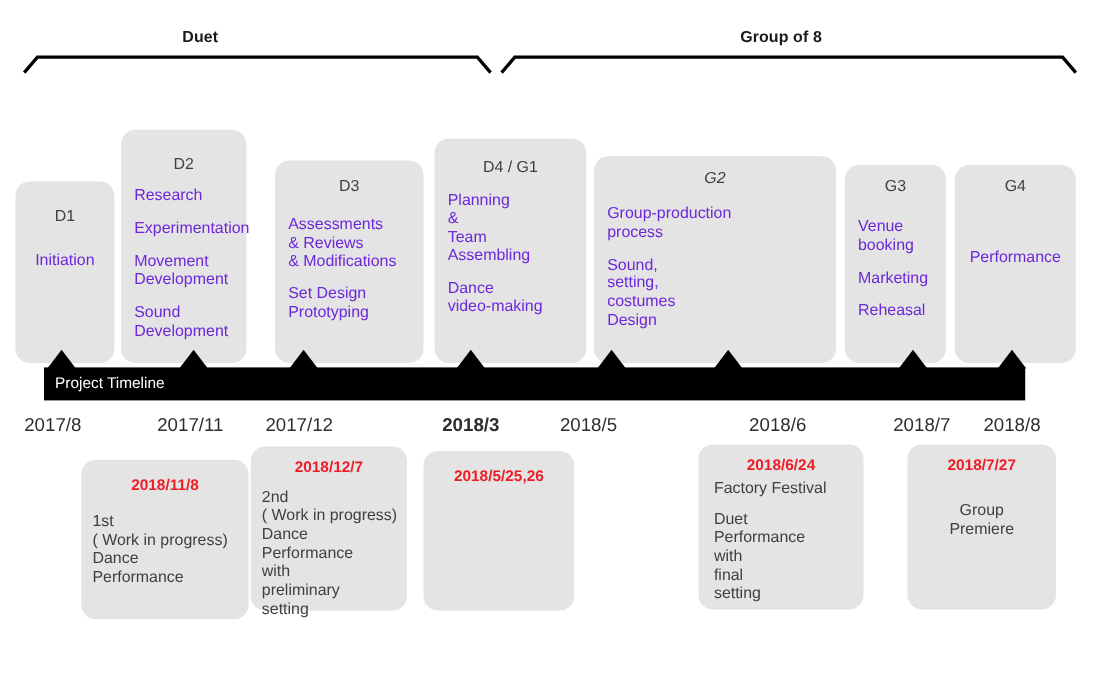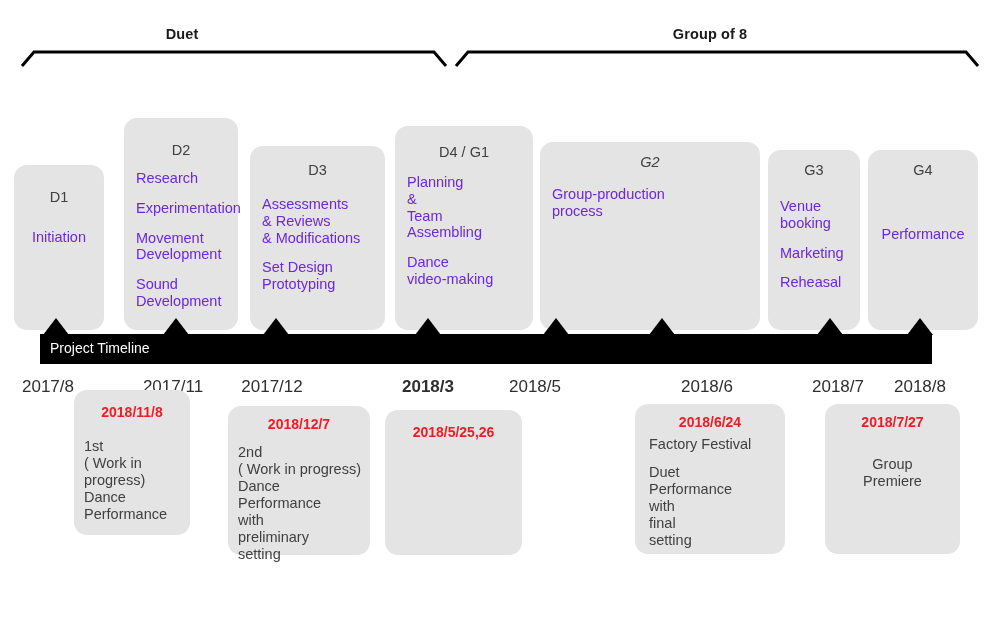--- a/index.html
+++ b/index.html
@@ -150,21 +150,21 @@
 
   <div id="phases-layer">
       <div class="phase-box" style="left: 14px; top: 165px; width: 90px; height: 165px;">
         <div class="phase-code" style="top: 24px;">D1</div>
         <div class="phase-lines centered" style="top: 64px;">
           <div class="grp">
             <div>Initiation</div>
           </div>
         </div>
       </div>
-      <div class="phase-box" style="left: 110px; top: 118px; width: 114px; height: 212px; margin-left: 14px;">
+      <div class="phase-box" style="left: 110px; top: 118px; width: 114px; height: 212px;">
         <div class="phase-code" style="top: 24px;">D2</div>
         <div class="phase-lines left" style="top: 52px; padding-left: 12px; padding-right: 6px;">
           <div class="grp">
             <div>Research</div>
           </div>
           <div class="grp">
             <div>Experimentation</div>
           </div>
           <div class="grp">
             <div>Movement</div>
@@ -204,20 +204,26 @@
             <div>video-making</div>
           </div>
         </div>
       </div>
       <div class="phase-box" style="left: 540px; top: 142px; width: 220px; height: 188px;">
         <div class="phase-code" style="top: 12px; font-style: italic;">G2</div>
         <div class="phase-lines left" style="top: 44px; padding-left: 12px; padding-right: 6px;">
           <div class="grp">
             <div>Group-production</div>
             <div>process</div>
+          </div>
+          <div class="grp">
+            <div>Sound,</div>
+            <div>setting,</div>
+            <div>costumes</div>
+            <div>Design</div>
           </div>
         </div>
       </div>
       <div class="phase-box" style="left: 768px; top: 150px; width: 92px; height: 180px; padding-left: 32px;">
         <div class="phase-code" style="top: 12px;">G3</div>
         <div class="phase-lines left" style="top: 48px; padding-left: 12px; padding-right: 6px;">
           <div class="grp">
             <div>Venue</div>
             <div>booking</div>
           </div>
@@ -258,21 +264,21 @@
         <div class="date-label" style="left: 212px; top: 377px; width: 120px;">2017/12</div>
         <div class="date-label" style="left: 368px; top: 377px; width: 120px; font-weight: bold;">2018/3</div>
         <div class="date-label" style="left: 475px; top: 377px; width: 120px;">2018/5</div>
         <div class="date-label" style="left: 647px; top: 377px; width: 120px;">2018/6</div>
         <div class="date-label" style="left: 778px; top: 377px; width: 120px;">2018/7</div>
         <div class="date-label" style="left: 860px; top: 377px; width: 120px;">2018/8</div>
       </div>
   </div>
 
   <div id="events-layer">
-      <div class="event-box" style="left: 74px; top: 390px; width: 116px; height: 145px;">
+      <div class="event-box" style="left: 74px; top: 418px; width: 152px; height: 145px;">
         <div class="event-date" style="top: 14px;">2018/11/8</div>
         <div class="event-body left" style="top: 48px; left: 10px; right: 4px;">
           <div class="grp">
             <div>1st</div>
             <div> ( Work in progress)</div>
             <div>Dance</div>
             <div>Performance</div>
           </div>
         </div>
       </div>

